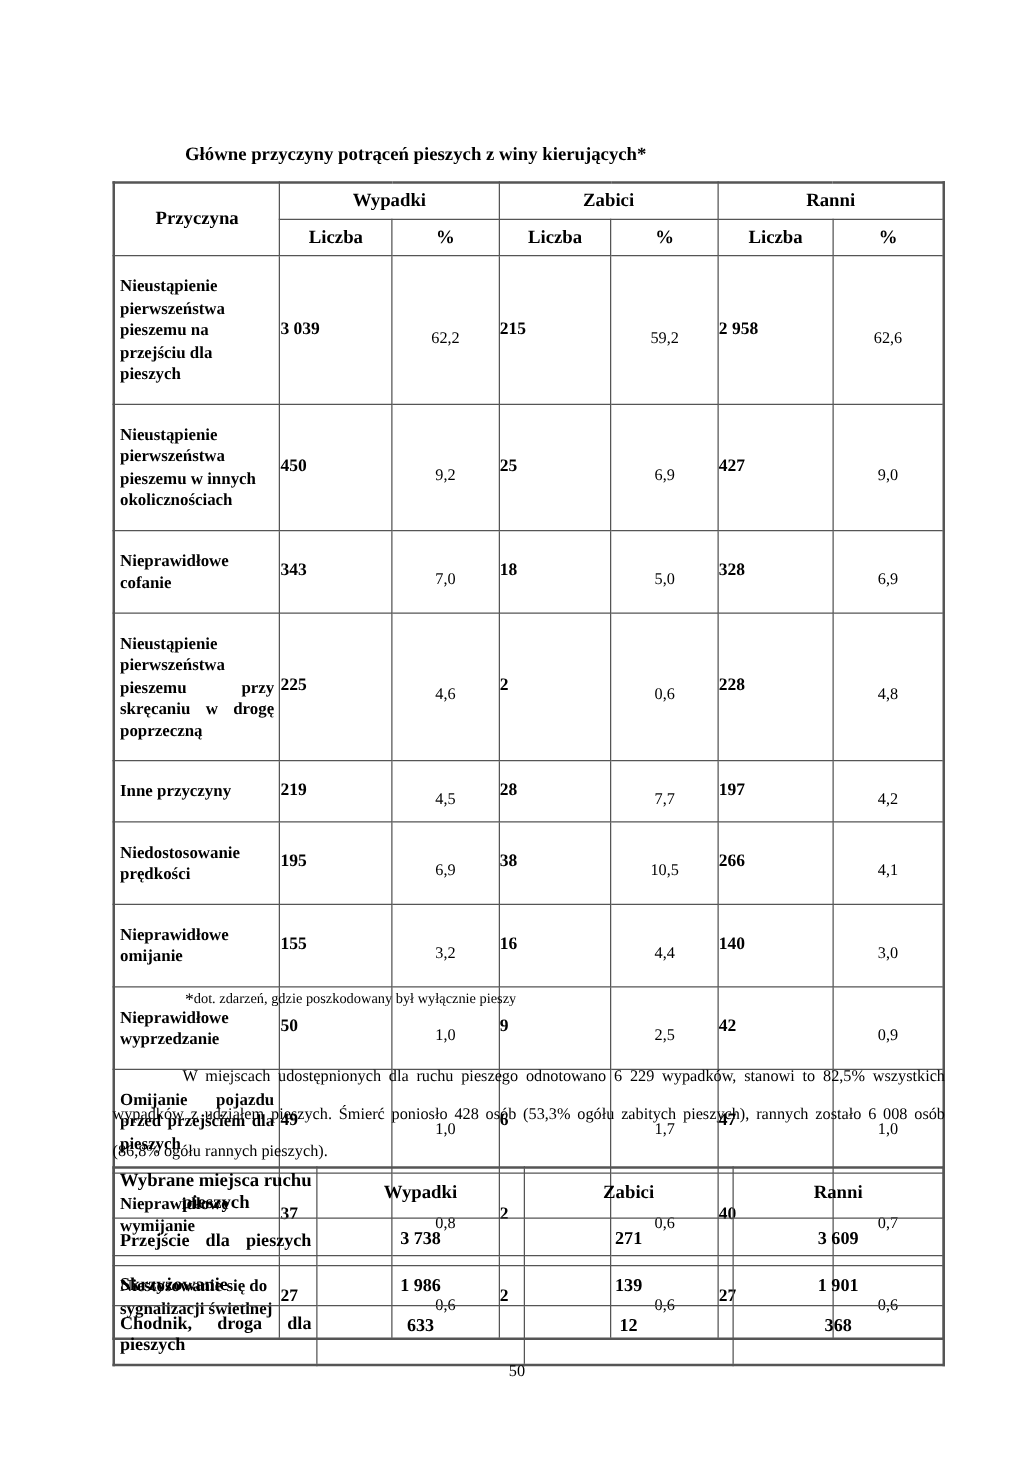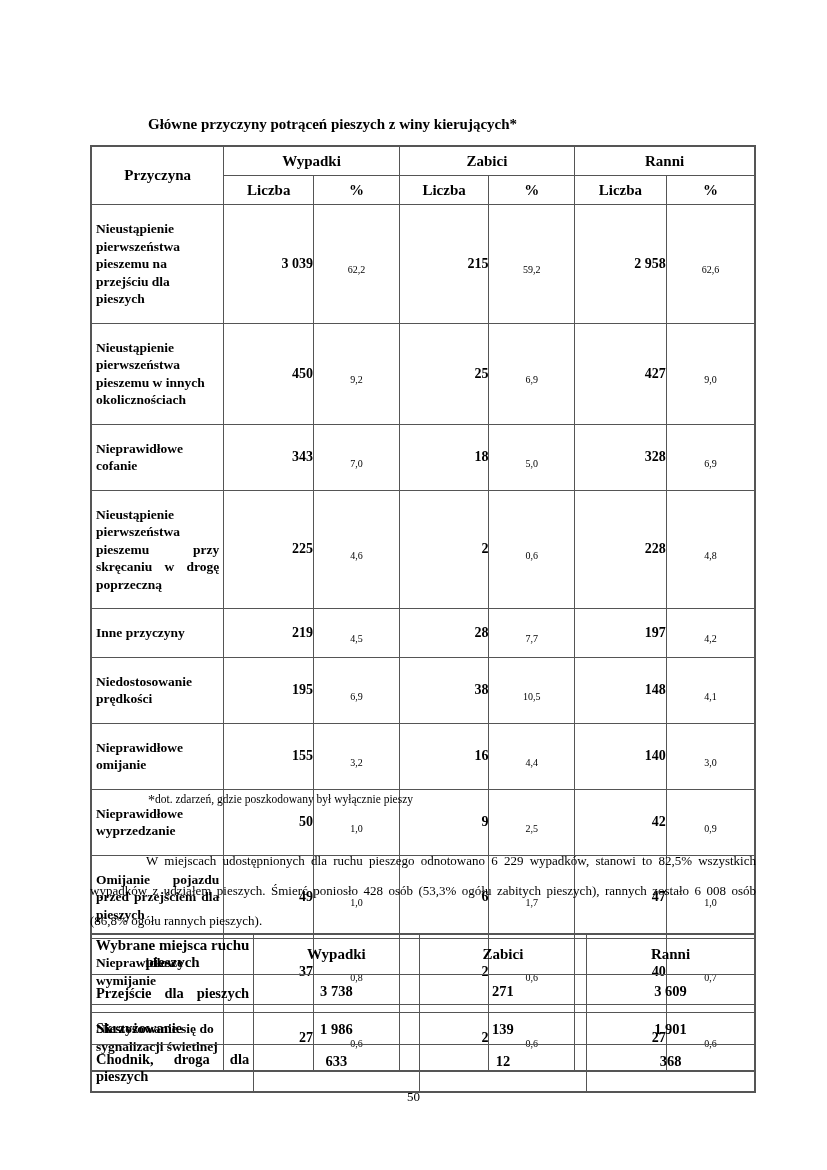--- a/index.html
+++ b/index.html
@@ -4,22 +4,22 @@
 <style>
   html,body{margin:0;padding:0;background:#fff;}
   body{width:827px;height:1170px;position:relative;font-family:"Liberation Serif","DejaVu Serif",serif;color:#000;overflow:hidden;}
   .title{position:absolute;left:148px;top:116px;font-size:15px;font-weight:bold;}
   table{border-collapse:collapse;position:absolute;}
   td,th{border:1px solid #555;padding:0;}
   #t1{left:90px;top:145px;width:666px;border:2px solid #555;}
   #t1 th{font-size:15px;font-weight:bold;text-align:center;height:28px;}
   #t1 td.reason{font-size:13.5px;font-weight:bold;line-height:17.5px;padding:15px 4px;vertical-align:top;text-align:left;}
   #t1 td.reason.just{text-align:justify;text-align-last:justify;}
-  #t1 td.num{font-size:14px;font-weight:bold;text-align:right;vertical-align:middle;}
-  #t1 td.pct{font-size:10px;text-align:center;vertical-align:middle;padding-top:12px;}
+  #t1 td.num{font-size:14px;font-weight:bold;text-align:left;vertical-align:middle;}
+  #t1 td.pct{font-size:13px;text-align:center;vertical-align:middle;padding-top:12px;}
   .fnote{position:absolute;left:148px;top:793px;font-size:11.5px;}
   .fnote sup{font-size:14px;vertical-align:-2px;}
   .para{position:absolute;left:90px;top:846px;width:666px;font-size:13px;line-height:30px;text-align:justify;}
   .para .indent{display:inline-block;width:56px;}
   #t2{left:90px;top:933px;width:666px;border:2px solid #555;}
   #t2 th{font-size:15px;font-weight:bold;text-align:center;}
   #t2 td.place{font-size:14.5px;font-weight:bold;line-height:17px;padding:2px 4px;text-align:left;}
   #t2 td.place.just{text-align:justify;text-align-last:justify;}
   #t2 td.v{font-size:14.5px;font-weight:bold;text-align:center;vertical-align:top;padding-top:8px;}
   .pagenum{position:absolute;left:0;width:827px;top:1089px;text-align:center;font-size:13px;}
@@ -100,21 +100,21 @@
       <td class="pct">7,7</td>
       <td class="num">197</td>
       <td class="pct">4,2</td>
     </tr>
     <tr style="height:35px">
       <td class="reason">Niedostosowanie prędkości</td>
       <td class="num">195</td>
       <td class="pct">6,9</td>
       <td class="num">38</td>
       <td class="pct">10,5</td>
-      <td class="num">148</td>
+      <td class="num">266</td>
       <td class="pct">4,1</td>
     </tr>
     <tr style="height:36px">
       <td class="reason">Nieprawidłowe omijanie</td>
       <td class="num">155</td>
       <td class="pct">3,2</td>
       <td class="num">16</td>
       <td class="pct">4,4</td>
       <td class="num">140</td>
       <td class="pct">3,0</td>

